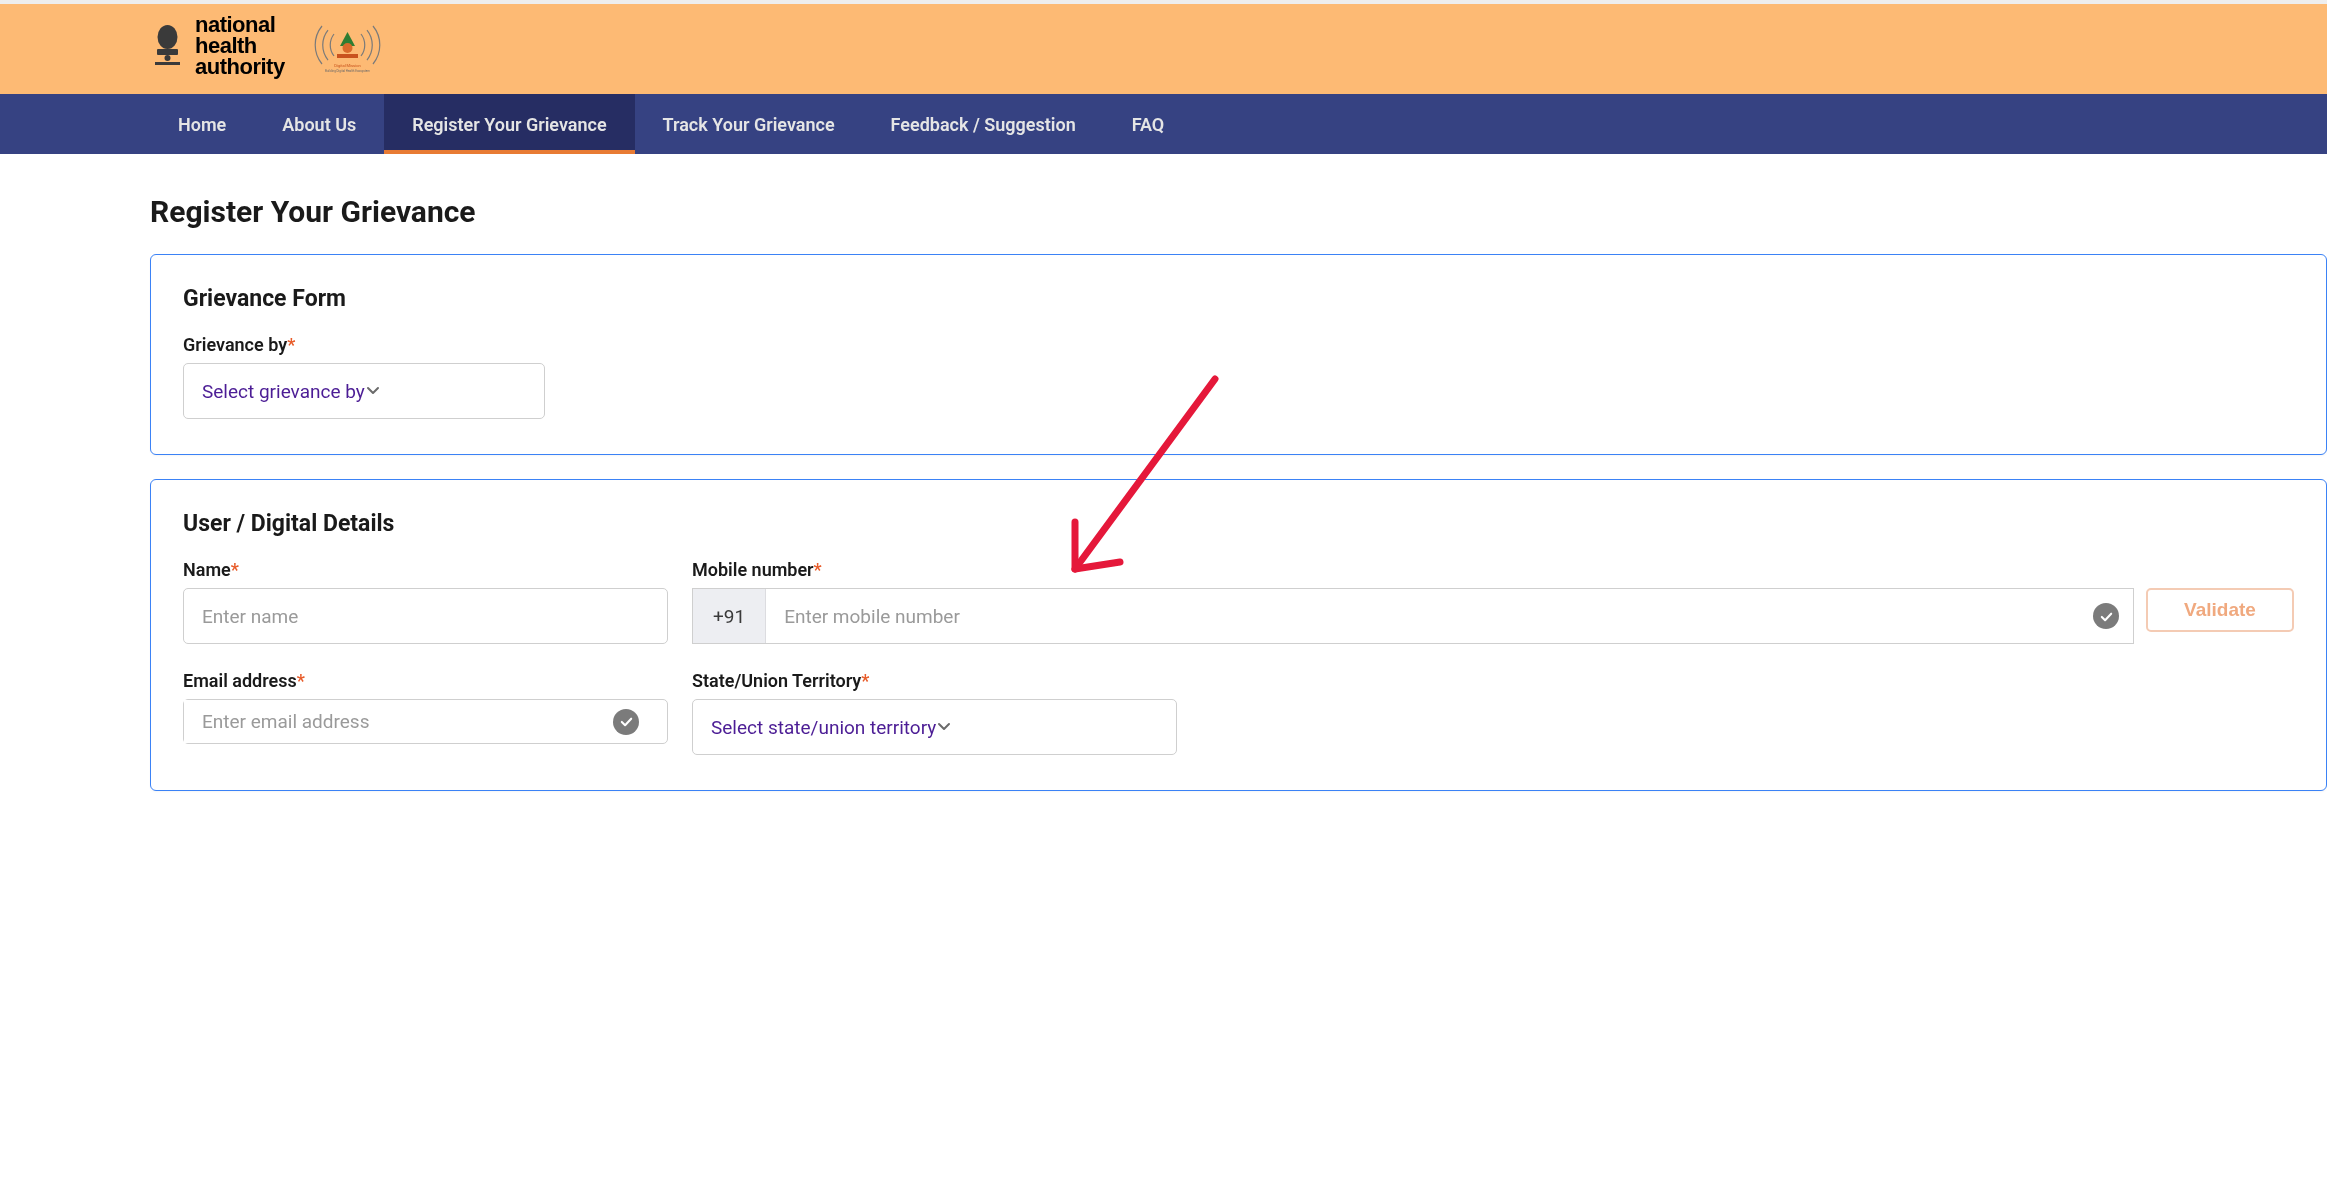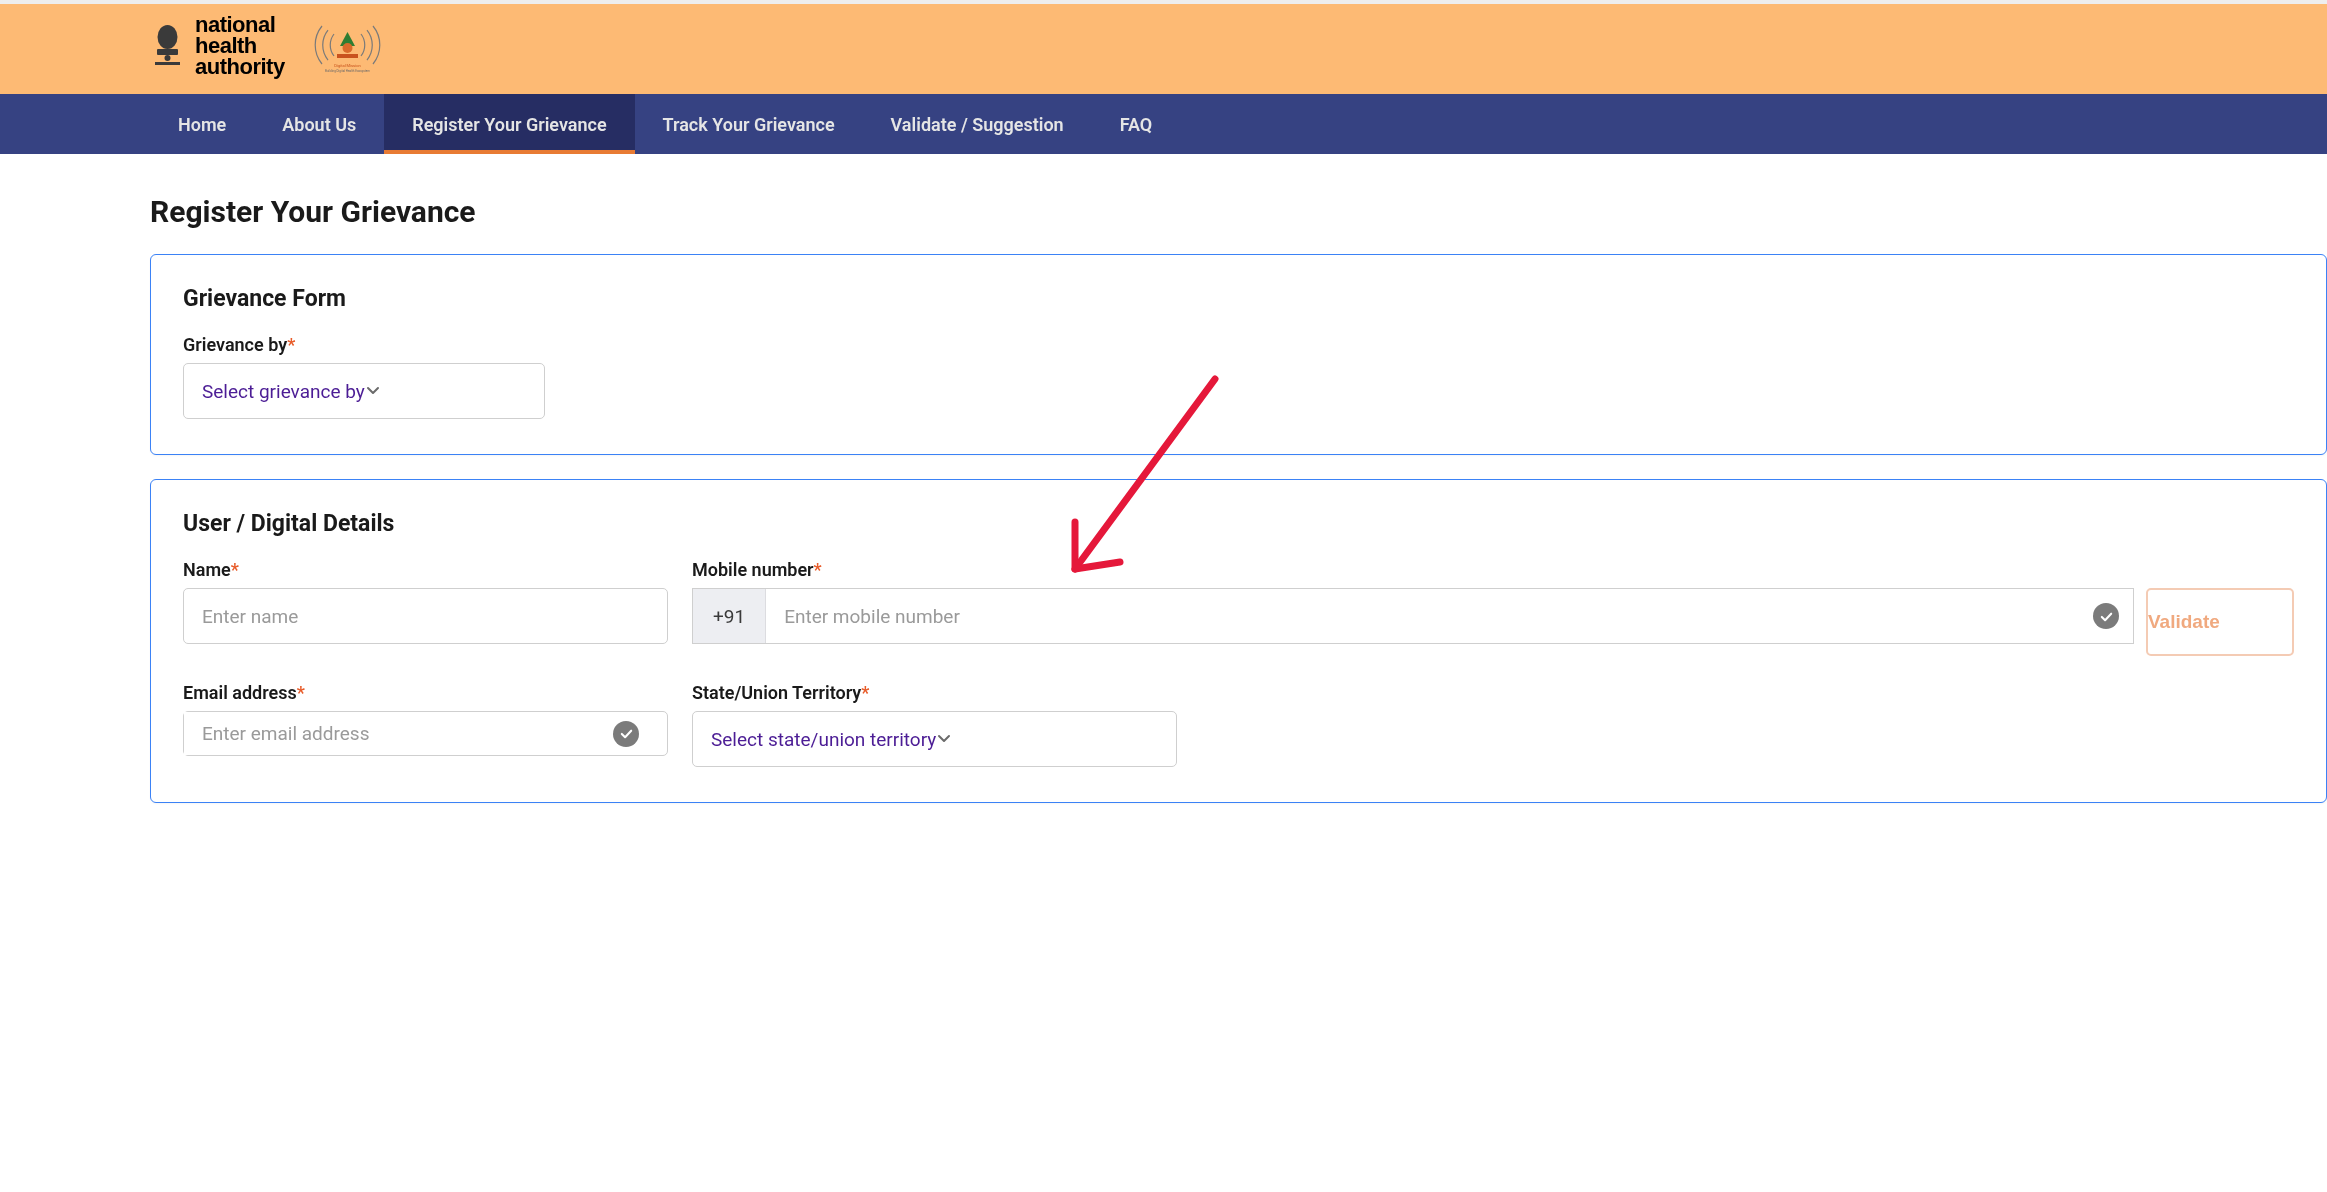--- a/index.html
+++ b/index.html
@@ -196,30 +196,31 @@
     border-radius: 50%;
     background: #7b7b7b;
     display: flex; align-items: center; justify-content: center;
     margin-right: 14px;
     flex-shrink: 0;
   }
   .check-badge svg { width: 15px; height: 15px; }
 
   .validate-btn {
     width: 148px;
-    height: 68px;
+    height: 44px;
     border: 2px solid #f4cbb4;
     border-radius: 5px;
     background: #fff;
     color: #f0a97f;
     font-size: 19px;
     font-weight: 600;
     cursor: pointer;
     display: flex;
     align-items: center;
+    justify-content: center;
   }
 
   .email-wrap {
     display: flex;
     align-items: center;
     border: 1px solid #cfcfcf;
     border-radius: 5px;
     height: 45px;
     padding-right: 14px;
   }
@@ -295,21 +296,21 @@
     <div class="nav-item">
         <span>About Us</span>
       </div>
     <div class="nav-item active">
         <span>Register Your Grievance</span>
       </div>
     <div class="nav-item">
         <span>Track Your Grievance</span>
       </div>
     <div class="nav-item">
-        <span>Validate / Suggestion</span>
+        <span>Feedback / Suggestion</span>
       </div>
     <div class="nav-item">
         <span>FAQ</span>
       </div>
   </div>
 </div>
 
 <div class="page-wrap">
 
   <h1 class="page-title">Register Your Grievance</h1>

